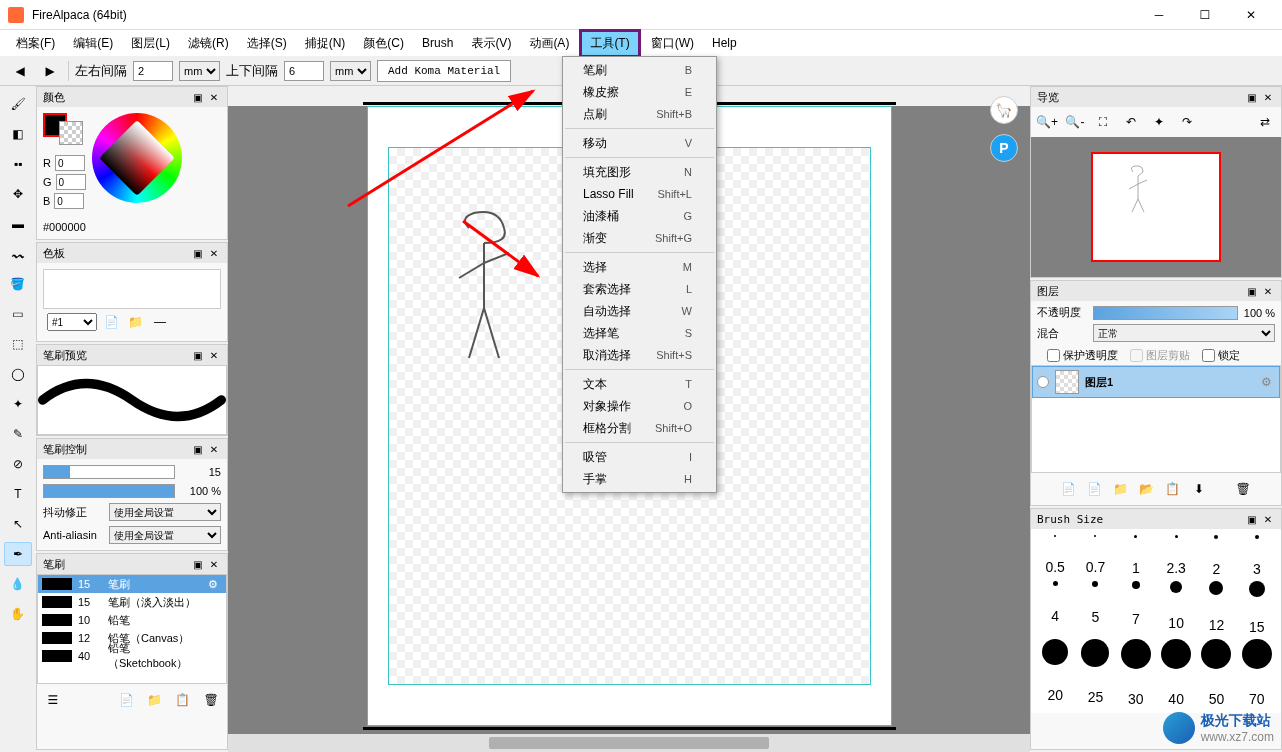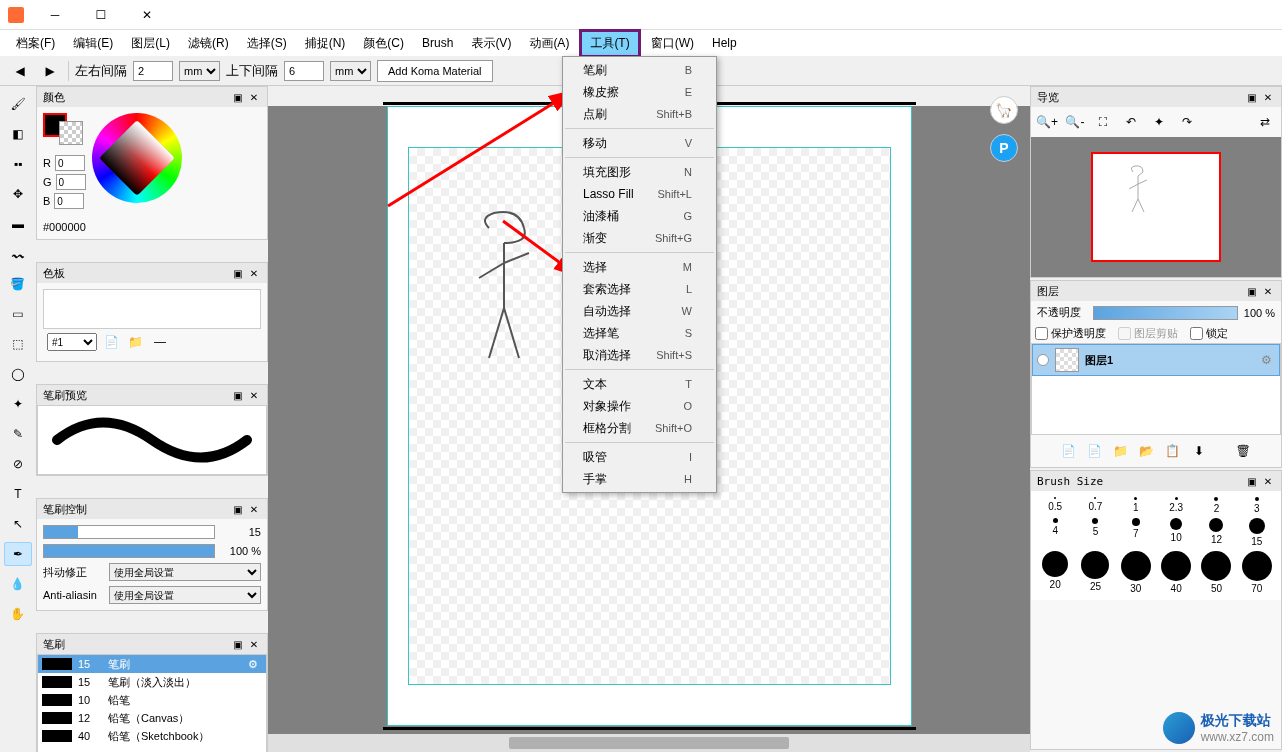--- a/index.html
+++ b/index.html
@@ -16,32 +16,32 @@
 .menubar .menu-item { padding: 3px 8px; cursor: pointer; font-size: 12px; }
 .menubar .menu-item.active { background: #7dd3fc; border: 3px solid #701a75; text-align: right; }
 
 
 .toolbar { height: 30px; background: #f0f0f0; display: flex; align-items: center; padding: 0 8px; gap: 6px; border-bottom: 1px solid #ccc; }
 .toolbar .nav-btn { width: 24px; height: 20px; display: flex; align-items: center; justify-content: center; cursor: pointer; }
 .toolbar .sep { width: 1px; height: 20px; background: #ccc; }
 .toolbar label { font-size: 13px; }
 .toolbar input[type="number"] { width: 40px; height: 20px; border: 1px solid #999; padding: 0 4px; font-size: 11px; }
 .toolbar select { height: 20px; border: 1px solid #999; font-size: 11px; }
-.toolbar .btn { height: 22px; padding: 0 10px; border: 1px solid #999; background: #fff; font-size: 11px; cursor: pointer; font-family: Liberation Sans, sans-serif; }
+.toolbar .btn { height: 22px; padding: 0 10px; border: 1px solid #999; background: #fff; font-size: 11px; cursor: pointer; font-family: Liberation Mono, monospace; }
 
 
 .main { display: flex; height: 666px; }
 
 
 .tools-col { width: 36px; background: #f0f0f0; display: flex; flex-direction: column; align-items: center; padding-top: 6px; gap: 6px; }
 .tool-btn { width: 28px; height: 24px; display: flex; align-items: center; justify-content: center; cursor: pointer; border-radius: 2px; }
 .tool-btn.active { background: #cce8ff; border: 1px solid #99d1ff; }
 
 
-.left-panels { width: 232px; background: #f0f0f0; display: flex; flex-direction: column; gap: 20px; }
+.left-panels { width: 192px; background: #f0f0f0; display: flex; flex-direction: column; }
 .panel { border: 1px solid #ccc; background: #f8f8f8; margin-bottom: 2px; }
 .panel-header { height: 20px; background: #e8e8e8; display: flex; align-items: center; padding: 0 6px; font-size: 11px; }
 .panel-header .spacer { flex: 1; }
 .panel-header .pbtn { width: 14px; height: 14px; display: flex; align-items: center; justify-content: center; cursor: pointer; margin-left: 2px; font-size: 10px; }
 .panel-body { padding: 6px; }
 
 
 .color-panel { display: flex; gap: 6px; }
 .color-main { width: 24px; height: 24px; background: #000; border: 2px solid #f00; }
 .color-sub { width: 24px; height: 24px; background: repeating-conic-gradient(#ccc 0 25%, #fff 0 50%) 0 0/8px 8px; border: 1px solid #999; margin-top: -16px; margin-left: 16px; }
@@ -105,36 +105,36 @@
 .nav-body { height: 140px; background: #808080; position: relative; display:flex; align-items:center; justify-content:center; }
 .nav-thumb { width: 130px; height: 110px; background: #fff; border: 2px solid #f00; position:relative; }
 .nav-tools { display: flex; gap: 4px; padding: 4px; }
 .nav-tools .nbtn { width: 24px; height: 22px; display: flex; align-items: center; justify-content: center; cursor: pointer; }
 
 
 .layer-opts { padding: 4px 6px; display: flex; flex-direction: column; gap: 4px; font-size: 11px; }
 .layer-row { display: flex; align-items: center; gap: 6px; }
 .layer-row .slider { flex: 1; height: 14px; border: 1px solid #999; background: linear-gradient(to right, #5ba3e0, #aad4f5); }
 .layer-row select { flex: 1; height: 18px; border: 1px solid #999; font-size: 10px; }
-.layer-checks { display: flex; gap: 12px; font-size: 11px; padding: 2px 4px; }
+.layer-checks { display: flex; gap: 12px; font-size: 11px; padding: 2px 16px; }
 .layer-checks label { display: flex; align-items: center; gap: 3px; }
-.layer-list { height: 92px; background: #fff; border: 1px solid #ccc; }
+.layer-list { height: 108px; background: #fff; border: 1px solid #ccc; }
 .layer-item { display: flex; align-items: center; height: 32px; background: #a8d0f0; border: 1px solid #5ba3e0; padding: 0 4px; gap: 6px; }
 .layer-item .eye { width: 12px; height: 12px; border-radius: 50%; background: #fff; border: 1px solid #999; }
 .layer-item .thumb { width: 24px; height: 24px; background: repeating-conic-gradient(#ddd 0 25%, #fff 0 50%) 0 0/8px 8px; border: 1px solid #999; }
 .layer-item .lname { flex: 1; font-size: 11px; font-weight: bold; }
 .layer-item .gear { width: 14px; color: #888; }
 .layer-footer { display: flex; gap: 6px; padding: 6px; justify-content: center; }
 .layer-footer .iconbtn { width: 20px; height: 20px; display: flex; align-items: center; justify-content: center; cursor: pointer; }
 
 
 .brush-sizes { display: grid; grid-template-columns: repeat(6, 1fr); gap: 4px; padding: 6px; background: #fff; }
 .bs-cell { display: flex; flex-direction: column; align-items: center; gap: 2px; cursor: pointer; }
 .bs-dot { background: #000; border-radius: 50%; }
-.bs-label { font-size: 10px; }
+.bs-label { font-size: 14px; margin-top: 20px; }
 
 
 .dropdown { position: absolute; top: 56px; left: 562px; width: 155px; background: #f0f0f0; border: 1px solid #999; box-shadow: 2px 2px 6px rgba(0,0,0,0.3); z-index: 100; padding: 2px 0; }
 .dd-item { display: flex; align-items: center; height: 22px; padding: 0 24px 0 20px; font-size: 12px; cursor: pointer; }
 .dd-item .dd-label { flex: 1; }
 .dd-item .dd-key { color: #555; font-size: 11px; }
 .dd-sep { height: 1px; background: #ccc; margin: 3px 2px; }
 
 
 .watermark { position: absolute; bottom: 8px; right: 8px; display: flex; align-items: center; gap: 6px; font-size: 14px; color: #1a5fb4; }
@@ -142,20 +142,21 @@
 
 
 .hscroll { position:absolute; bottom:0; left:0; right:0; height:18px; background:#e0e0e0; display:flex; align-items:center; justify-content:center;}
 .hscroll .thumb { width:280px; height:12px; background:#b0b0b0; border-radius:2px;}
 </style>
 </head>
 <body>
 
 <div class="titlebar">
   <div class="icon"></div>
+  <div class="title">FireAlpaca (64bit)</div>
   <div class="winbtn">─</div>
   <div class="winbtn">☐</div>
   <div class="winbtn">✕</div>
 </div>
 
 <div class="menubar">
   <div class="menu-item">档案(F)</div>
   <div class="menu-item">编辑(E)</div>
   <div class="menu-item">图层(L)</div>
   <div class="menu-item">滤镜(R)</div>
@@ -412,20 +413,24 @@
         <span class="spacer"></span>
         <span class="pbtn">▣</span>
         <span class="pbtn">✕</span>
       </div>
       <div class="layer-opts">
         <div class="layer-row">
           <span style="width:50px">不透明度</span>
           <div class="slider"></div>
           <span>100 %</span>
         </div>
+        <div class="layer-row">
+          <span style="width:50px">混合</span>
+          <select><option>正常</option></select>
+        </div>
       </div>
       <div class="layer-checks">
         <label>
             <input type="checkbox" style=""> 
             <span>保护透明度</span>
           </label>
         <label style="color:#999">
             <input type="checkbox" disabled="" style=""> 
             <span>图层剪贴</span>
           </label>

